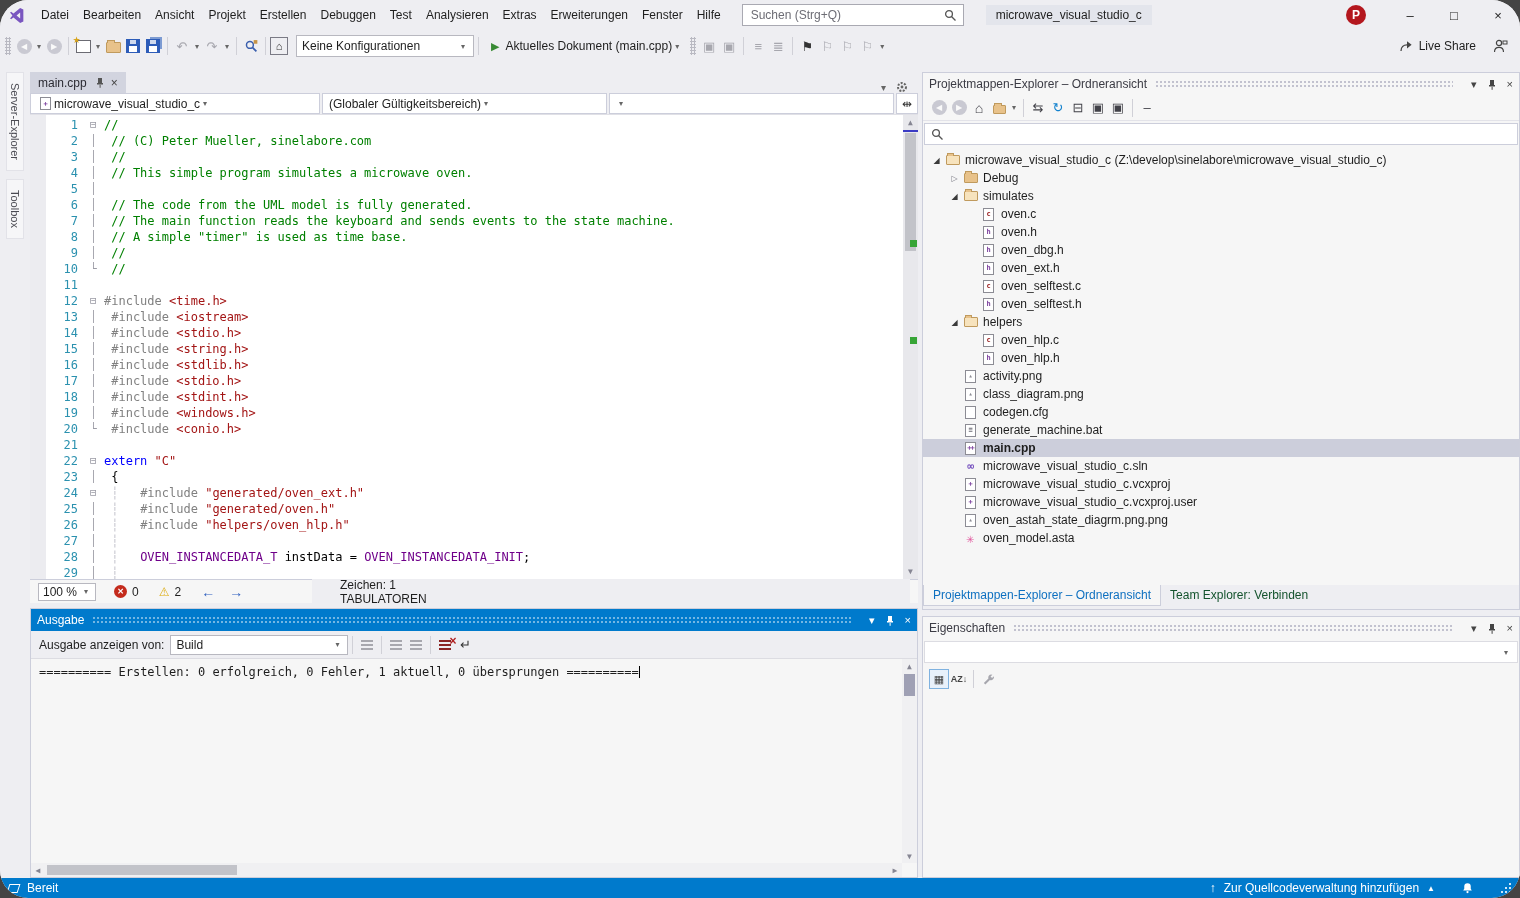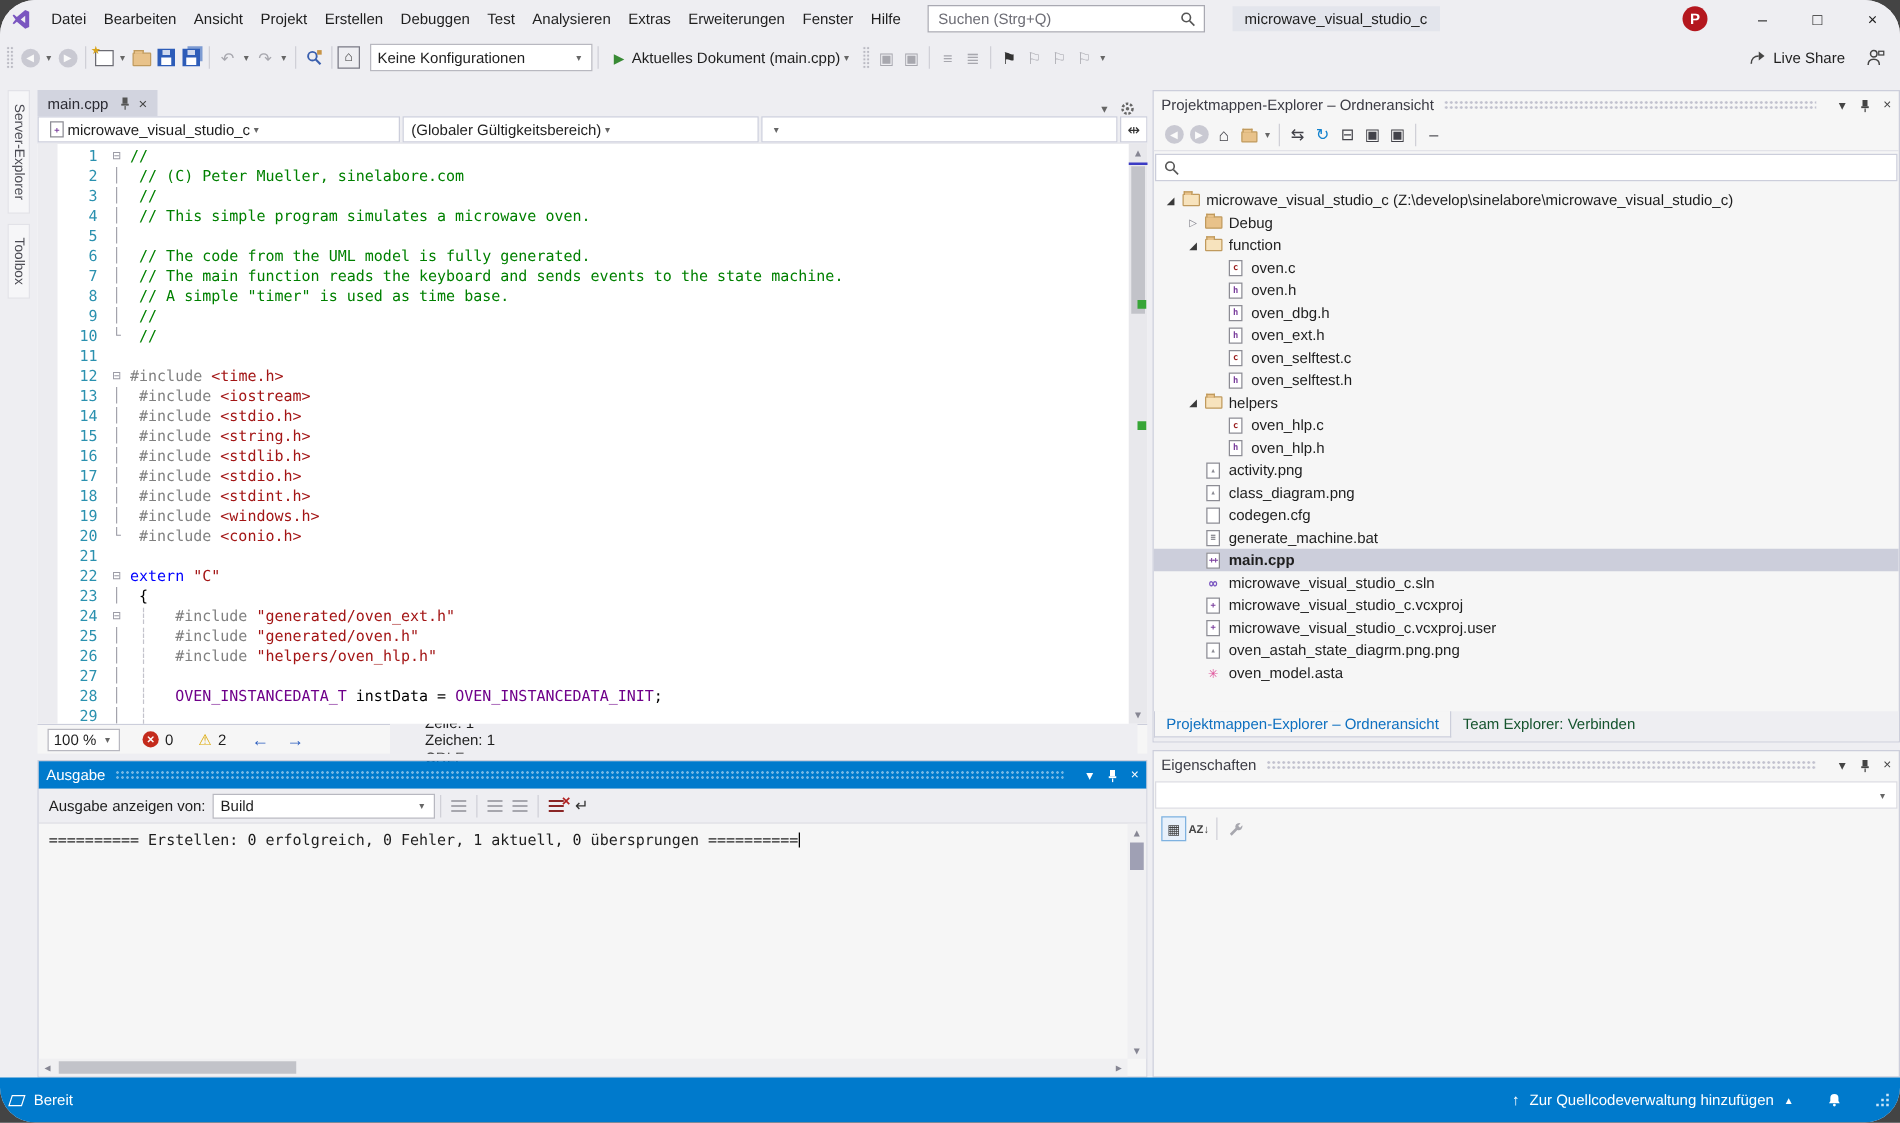--- a/index.html
+++ b/index.html
@@ -141,21 +141,21 @@
   .setabs{height:24px;display:flex;align-items:flex-start;background:#eeeef2;flex:0 0 auto;}
   .setab{padding:3px 9px;color:#14532d;}
   .setab.active{background:#f6f6f6;color:#0e70c0;border:1px solid #cccedb;border-top:none;}
   .props{flex:1;display:flex;flex-direction:column;border:1px solid #cccedb;background:#f6f6f6;margin-top:6px;min-height:0;}
   .pcombo{height:22px;margin:2px 1px;background:#fff;border:1px solid #dcdce2;display:flex;align-items:center;justify-content:flex-end;padding:0 6px;flex:0 0 auto;}
   .ptoolbar{height:28px;display:flex;align-items:center;padding:0 6px;flex:0 0 auto;}
   .cat-ic{width:20px;height:20px;border:1px solid #7fb2e0;background:#e8f1fb;display:flex;align-items:center;justify-content:center;color:#444;font-size:11px;}
   .sort-ic{width:20px;height:20px;display:flex;align-items:center;justify-content:center;color:#444;font-size:9px;font-weight:bold;}
   .props-empty{flex:1;}
   
-  .statusbar{height:36px;background:#007acc;color:#fff;display:flex;align-items:center;padding:0 8px;flex:0 0 auto;}
+  .statusbar{height:20px;background:#007acc;color:#fff;display:flex;align-items:center;padding:0 8px;flex:0 0 auto;}
   .para-ic{width:11px;height:9px;border:1.5px solid #fff;transform:skewX(-18deg);margin-right:8px;}
   .sb-right{margin-left:auto;display:flex;align-items:center;}
   .sb-right .up{font-size:12px;margin-right:8px;}
   .sb-right .chev{font-size:8px;margin-left:8px;}
   .bell{margin-left:26px;display:flex;}
   .grip{position:relative;width:12px;height:12px;margin-left:26px;}
   .grip::after{content:'';position:absolute;right:1px;bottom:1px;width:2px;height:2px;background:#cfe6f8;
     box-shadow:-4px 0 #cfe6f8,0 -4px #cfe6f8,-8px 0 #cfe6f8,-4px -4px #cfe6f8,0 -8px #cfe6f8;}
   svg{display:block;}
 </style>
@@ -374,20 +374,21 @@
             <span class="tb-dd">▾</span>
           </span>
           <span class="err-badge">✕</span>
           <span class="cnt">0</span>
           <span class="warn-badge">⚠</span>
           <span class="cnt">2</span>
           <span class="nav-arrows"><span>←</span><span>→</span></span>
           <span class="right">
             <span>Zeile: 1</span>
             <span>Zeichen: 1</span>
+            <span>TABULATOREN</span>
             <span>CRLF</span>
           </span>
         </div>
       </div>
 
       <div class="splitterH"></div>
 
       <div class="output-pane">
         <div class="optitle">
           <span>Ausgabe</span>
@@ -503,21 +504,21 @@
               <span class="ticon">
                 <span class="i-folder"></span>
               </span>
               <span class="tlabel">Debug</span>
             </div>
             <div class="trow" style="padding-left: 24px;">
               <span class="tarrow">◢</span>
               <span class="ticon">
                 <span class="i-folder-open"></span>
               </span>
-              <span class="tlabel">function</span>
+              <span class="tlabel">simulates</span>
             </div>
             <div class="trow" style="padding-left: 42px;">
               <span class="tarrow"></span>
               <span class="ticon">
                 <span class="i-doc i-file-c">c</span>
               </span>
               <span class="tlabel">oven.c</span>
             </div>
             <div class="trow" style="padding-left: 42px;">
               <span class="tarrow"></span>

